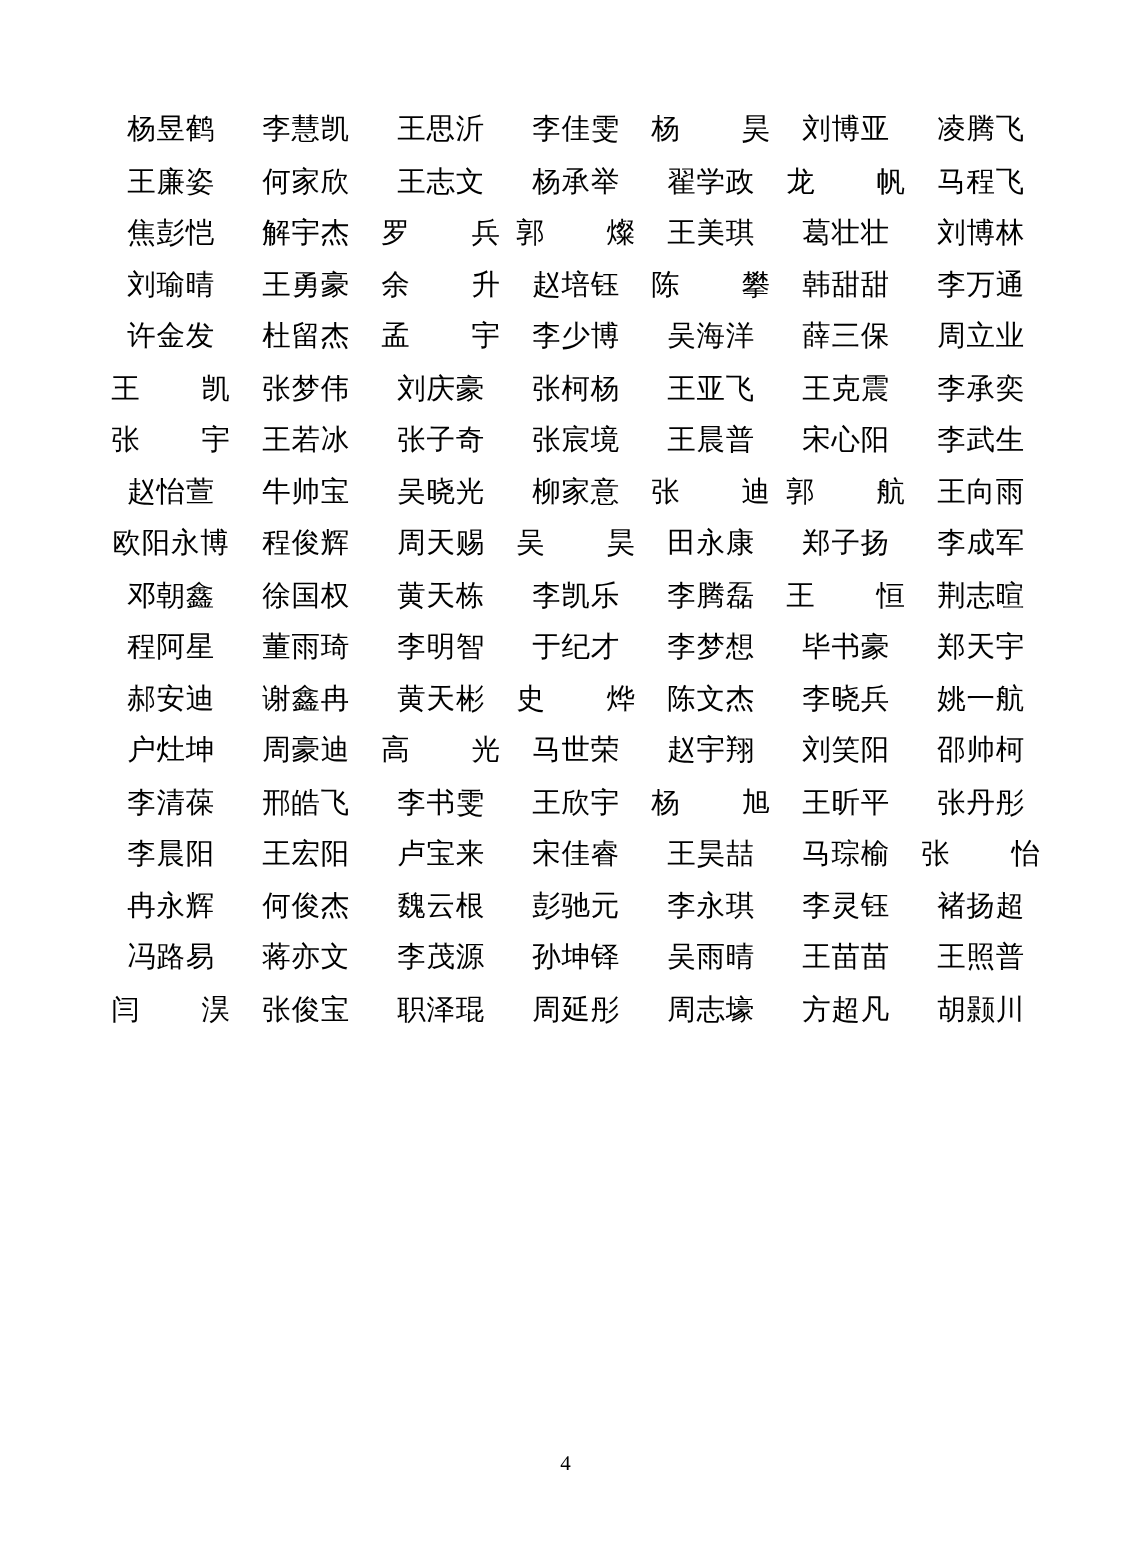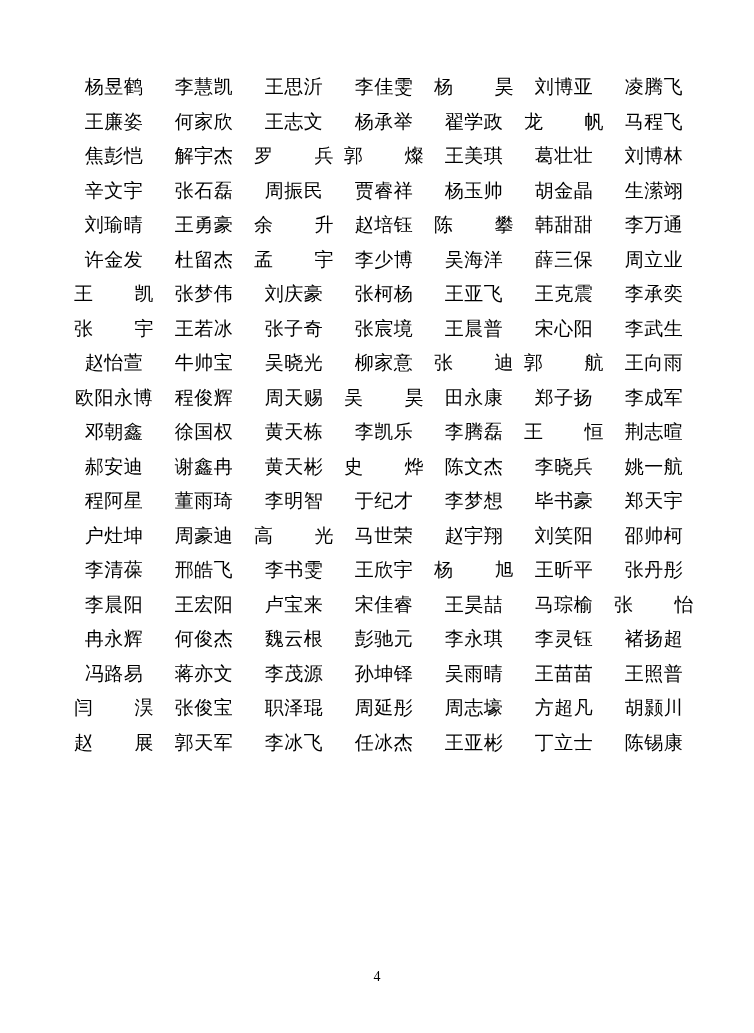--- a/index.html
+++ b/index.html
@@ -88,29 +88,20 @@
         <tr>
           <td>焦彭恺</td>
           <td>解宇杰</td>
           <td class="short"><span class="n">罗兵</span></td>
           <td class="short"><span class="n">郭燦</span></td>
           <td>王美琪</td>
           <td>葛壮壮</td>
           <td>刘博林</td>
         </tr>
         <tr>
-          <td>辛文宇</td>
-          <td>张石磊</td>
-          <td>周振民</td>
-          <td>贾睿祥</td>
-          <td>杨玉帅</td>
-          <td>胡金晶</td>
-          <td>生潆翊</td>
-        </tr>
-        <tr>
           <td>刘瑜晴</td>
           <td>王勇豪</td>
           <td class="short"><span class="n">余升</span></td>
           <td>赵培钰</td>
           <td class="short"><span class="n">陈攀</span></td>
           <td>韩甜甜</td>
           <td>李万通</td>
         </tr>
         <tr>
           <td>许金发</td>
@@ -160,38 +151,38 @@
         <tr>
           <td>邓朝鑫</td>
           <td>徐国权</td>
           <td>黄天栋</td>
           <td>李凯乐</td>
           <td>李腾磊</td>
           <td class="short"><span class="n">王恒</span></td>
           <td>荆志暄</td>
         </tr>
         <tr>
+          <td>程阿星</td>
+          <td>董雨琦</td>
+          <td>李明智</td>
+          <td>于纪才</td>
+          <td>李梦想</td>
+          <td>毕书豪</td>
+          <td>郑天宇</td>
+        </tr>
+        <tr>
           <td>郝安迪</td>
           <td>谢鑫冉</td>
           <td>黄天彬</td>
           <td class="short"><span class="n">史烨</span></td>
           <td>陈文杰</td>
           <td>李晓兵</td>
           <td>姚一航</td>
         </tr>
         <tr>
-          <td>程阿星</td>
-          <td>董雨琦</td>
-          <td>李明智</td>
-          <td>于纪才</td>
-          <td>李梦想</td>
-          <td>毕书豪</td>
-          <td>郑天宇</td>
-        </tr>
-        <tr>
           <td>户灶坤</td>
           <td>周豪迪</td>
           <td class="short"><span class="n">高光</span></td>
           <td>马世荣</td>
           <td>赵宇翔</td>
           <td>刘笑阳</td>
           <td>邵帅柯</td>
         </tr>
         <tr>
           <td>李清葆</td>
@@ -231,25 +222,16 @@
         </tr>
         <tr>
           <td class="short"><span class="n">闫淏</span></td>
           <td>张俊宝</td>
           <td>职泽琨</td>
           <td>周延彤</td>
           <td>周志壕</td>
           <td>方超凡</td>
           <td>胡颢川</td>
         </tr>
-        <tr>
-          <td class="short"><span class="n">赵展</span></td>
-          <td>郭天军</td>
-          <td>李冰飞</td>
-          <td>任冰杰</td>
-          <td>王亚彬</td>
-          <td>丁立士</td>
-          <td>陈锡康</td>
-        </tr>
       </tbody>
   </table>
   <div class="page-number">4</div>
 </div>
 
 </body></html>

